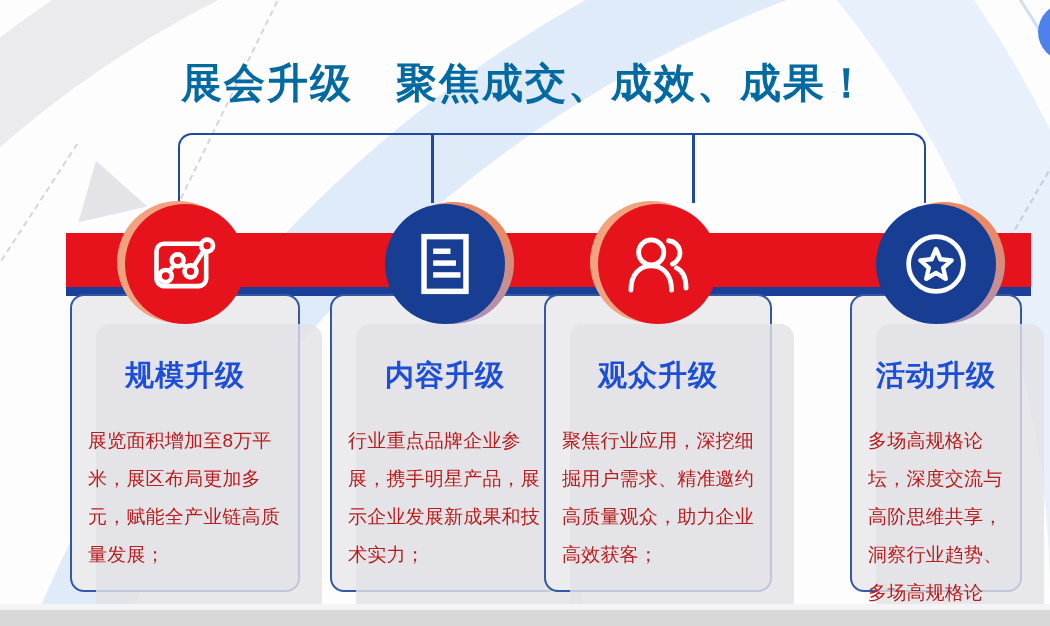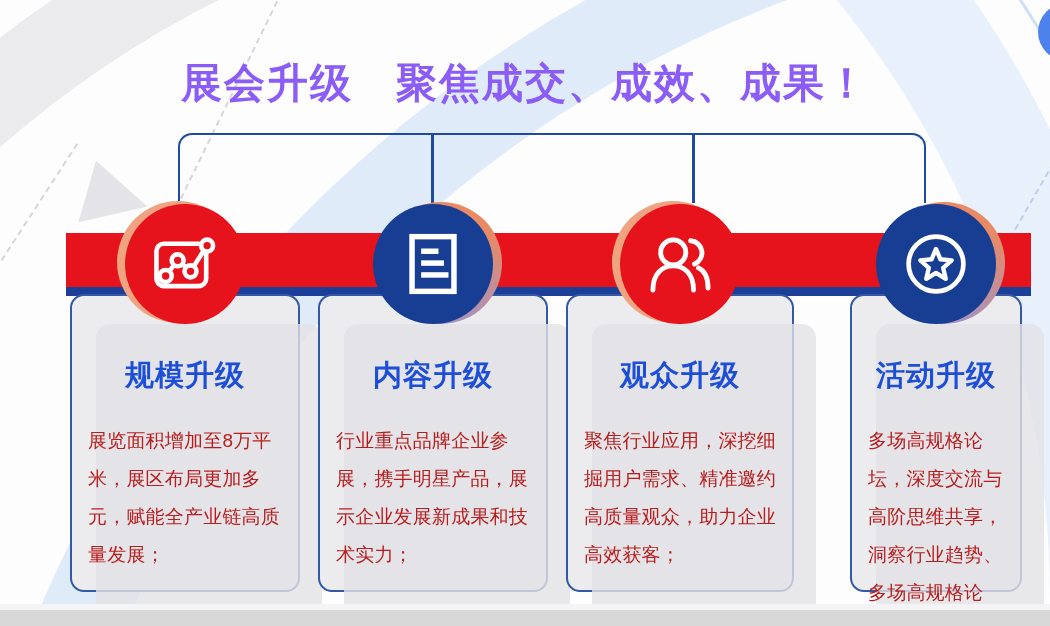--- a/index.html
+++ b/index.html
@@ -18,41 +18,41 @@
   .dash{position:absolute;width:0;border-radius:0;}
   .dash-1{left:228px;top:-20px;height:240px;border-left:2.5px dashed #d6d6da;transform:rotate(26deg);}
   .dash-2{left:30px;top:130px;height:170px;border-left:2.5px dashed #d6d6da;transform:rotate(33deg);}
   .dash-3{left:1008px;top:90px;height:300px;border-left:2.5px dashed #bcd0ea;transform:rotate(30deg);}
   .tri{position:absolute;left:86px;top:168px;width:0;height:0;border-top:30px solid transparent;
        border-bottom:34px solid transparent;border-left:62px solid #e4e4e8;transform:rotate(16deg);}
   .corner-dot{position:absolute;left:1038px;top:3px;width:58px;height:58px;border-radius:50%;background:#4d82ec;}
 
   
   .title{position:absolute;top:56px;left:0;width:100%;margin:0;text-align:center;
-         font-size:41px;font-weight:800;color:#8b5cf6;letter-spacing:2px;}
+         font-size:41px;font-weight:800;color:#0369a1;letter-spacing:2px;}
 
   
   .bracket{position:absolute;left:178px;top:133px;width:748px;height:70px;box-sizing:border-box;
            border:2.5px solid #1f4aa0;border-bottom:none;border-radius:14px 14px 0 0;}
   .bracket .v{position:absolute;top:0;bottom:0;width:2.5px;background:#1f4aa0;}
   .bracket .v1{left:251px;}
   .bracket .v2{left:512px;}
 
   
   .ribbon-red{position:absolute;left:66px;top:233px;width:965px;height:54px;background:#e7131c;z-index:4;}
   .ribbon-blue{position:absolute;left:66px;top:287px;width:965px;height:9px;background:#1b3e99;z-index:4;}
 
   
   .card{position:absolute;top:294px;height:298px;box-sizing:border-box;background:#ececee;
         border:2px solid #3458a4;border-radius:14px;z-index:5;}
   .card::before{content:"";position:absolute;z-index:-1;left:24px;top:28px;width:100%;height:100%;
         background:#e2e2e6;border-radius:14px;opacity:.8;}
   .c0{left:70px;width:230px;}
-  .c1{left:318px;width:230px;}
-  .c2{left:566px;width:228px;}
+  .c1{left:330px;width:230px;}
+  .c2{left:544px;width:228px;}
   .c3{left:850px;width:172px;}
 
   .badge{position:absolute;top:-92px;left:50%;width:120px;height:120px;transform:translateX(-50%);}
   .arc{position:absolute;width:122px;height:122px;border-radius:50%;}
   .arc-left{left:-8px;top:-3px;background:#efa381;}
   .arc-right{left:7px;top:-2px;background:linear-gradient(200deg,#e98a64 20%,#a193c4 85%);}
   .disc{position:absolute;left:0;top:0;width:120px;height:120px;border-radius:50%;
         display:flex;align-items:center;justify-content:center;}
   .disc.red{background:#e7131c;}
   .disc.blue{background:#173e93;}

